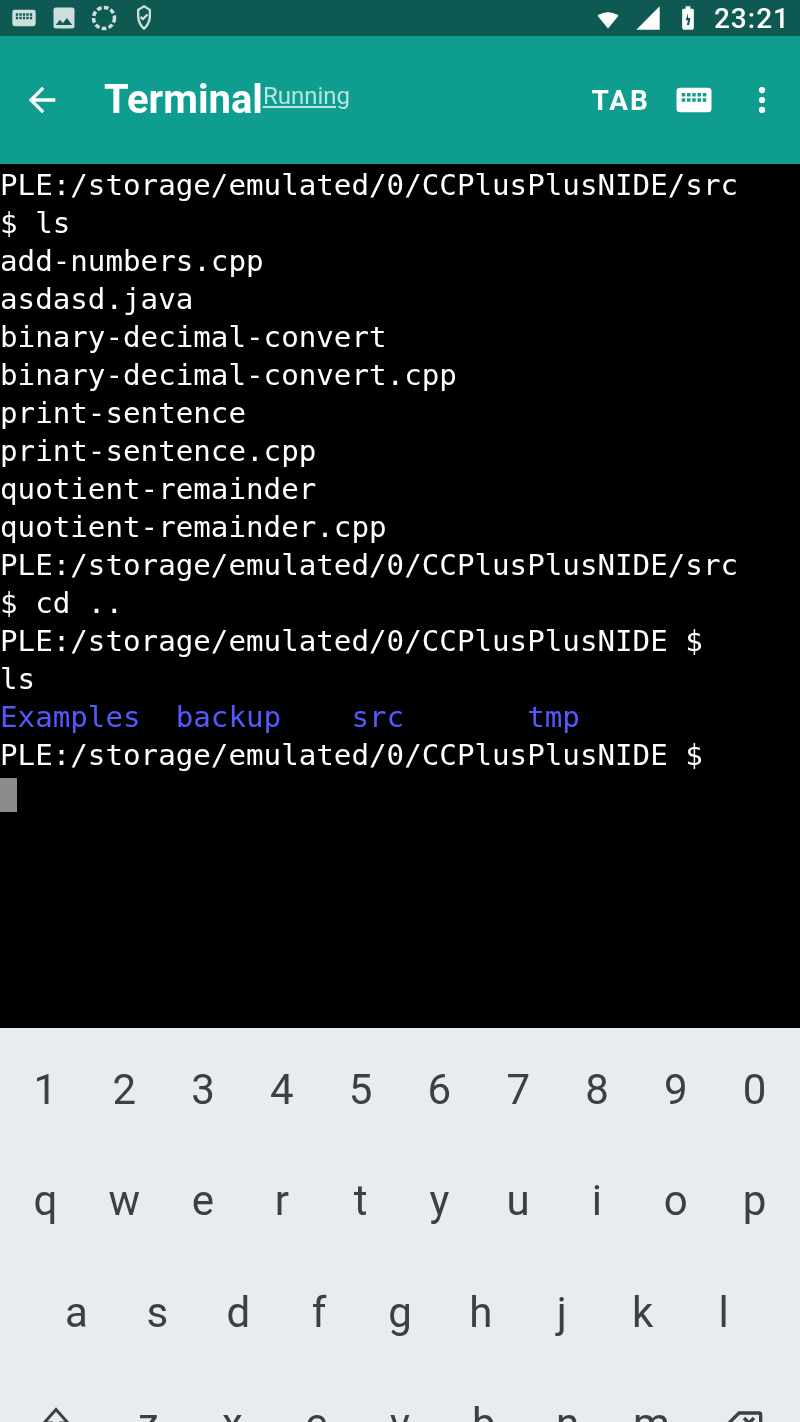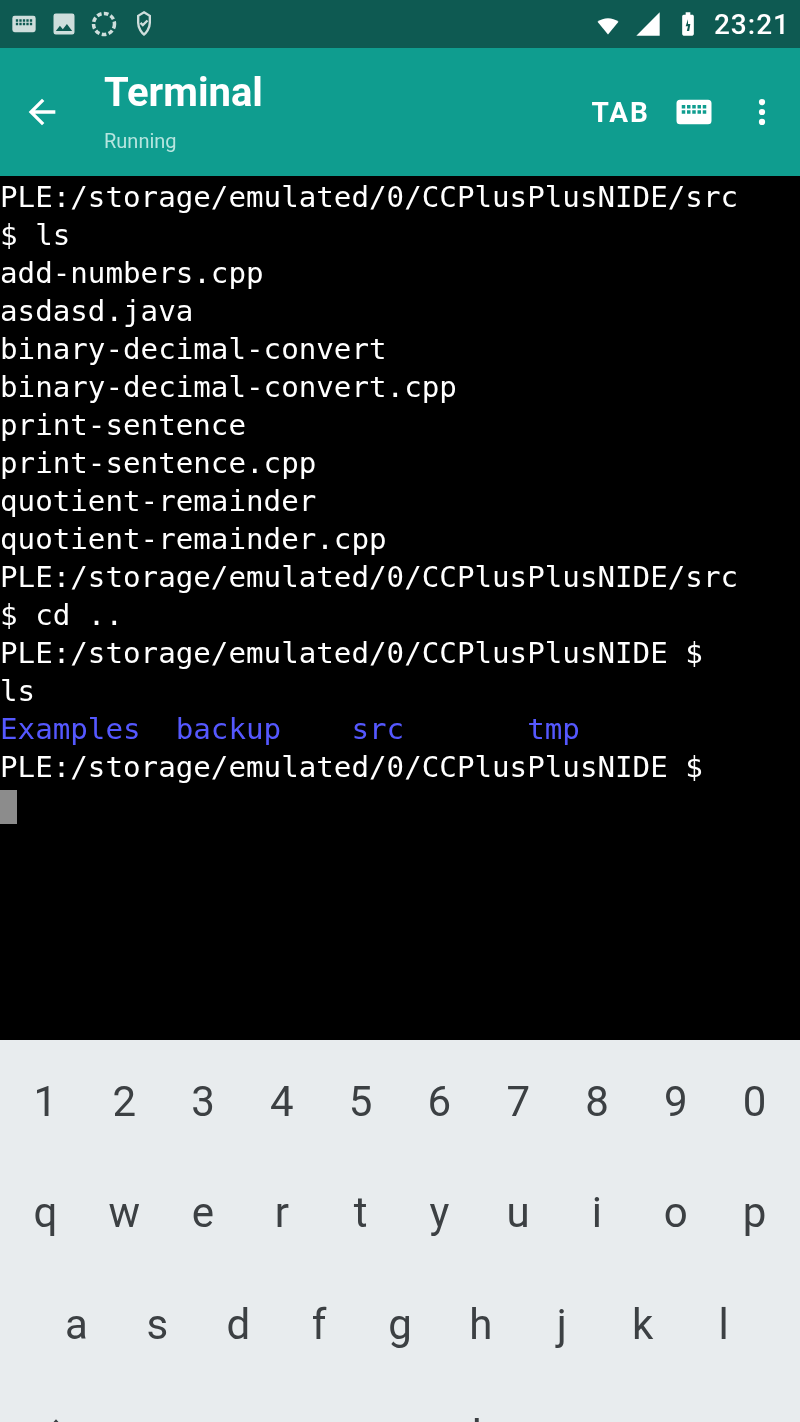--- a/index.html
+++ b/index.html
@@ -1,36 +1,36 @@
 <!DOCTYPE html>
 <html><head>
   <meta charset="utf-8">
   <style>
     * { margin: 0; padding: 0; box-sizing: border-box; }
     html, body { width: 800px; height: 1422px; font-family: Roboto, Arial, sans-serif; overflow: hidden; }
 
     
     .status-bar {
-      height: 48px; background: #0e5a52; display: flex; align-items: center;
+      height: 36px; background: #0e5a52; display: flex; align-items: center;
       padding: 0 10px; color: #fff; justify-content: space-between;
     }
     .status-left, .status-right { display: flex; align-items: center; gap: 12px; }
     .status-right .clock { font-size: 28px; font-weight: 500; letter-spacing: 1px; }
     .status-icon { fill: #fff; width: 28px; height: 28px; }
     .status-icon.dim { opacity: 0.8; }
 
     
     .app-bar {
       height: 128px; background: #0f9d8f; display: flex; align-items: center;
       padding: 0 14px 0 18px; color: #fff;
     }
     .app-bar .back { width: 48px; height: 48px; display:flex; align-items:center; justify-content:center; }
-    .titles { display:flex; flex-direction:column; margin-left: 38px; flex: 1; }
+    .titles { display:flex; margin-left: 38px; flex: 1; }
     .titles .title { font-size: 40px; font-weight: 700; line-height: 1.1; }
-    .titles .subtitle { font-size: 20px; color: #b6e5df; margin-top: 14px; }
+    .titles .subtitle { font-size: 24px; color: #b6e5df; margin-top: 4px; text-decoration: underline; }
     .app-actions { display:flex; align-items:center; gap: 20px; }
     .tab-btn { font-size: 28px; font-weight: 700; letter-spacing: 2px; }
     .icon-btn { width: 48px; height: 48px; display:flex; align-items:center; justify-content:center; }
 
     
     .terminal {
       background: #000; color: #fff; font-family: "DejaVu Sans Mono", Menlo, Consolas, monospace;
       font-size: 29.2px; line-height: 38px; white-space: pre; padding: 2px 0 10px 0; height: 864px; overflow: hidden;
     }
     .terminal .dir { color: #5558ff; }

